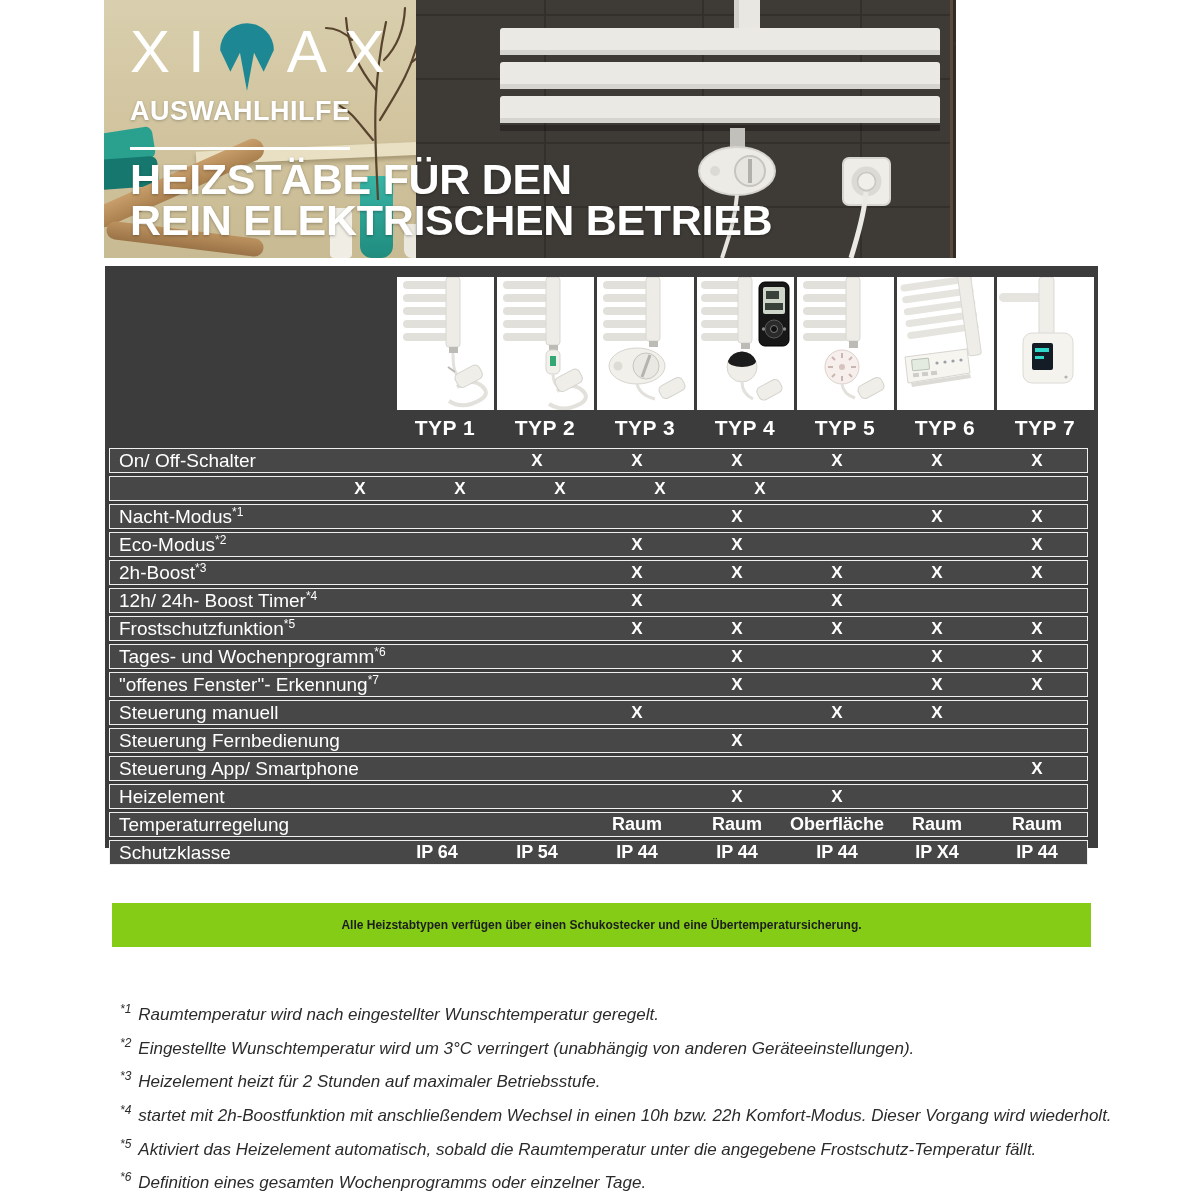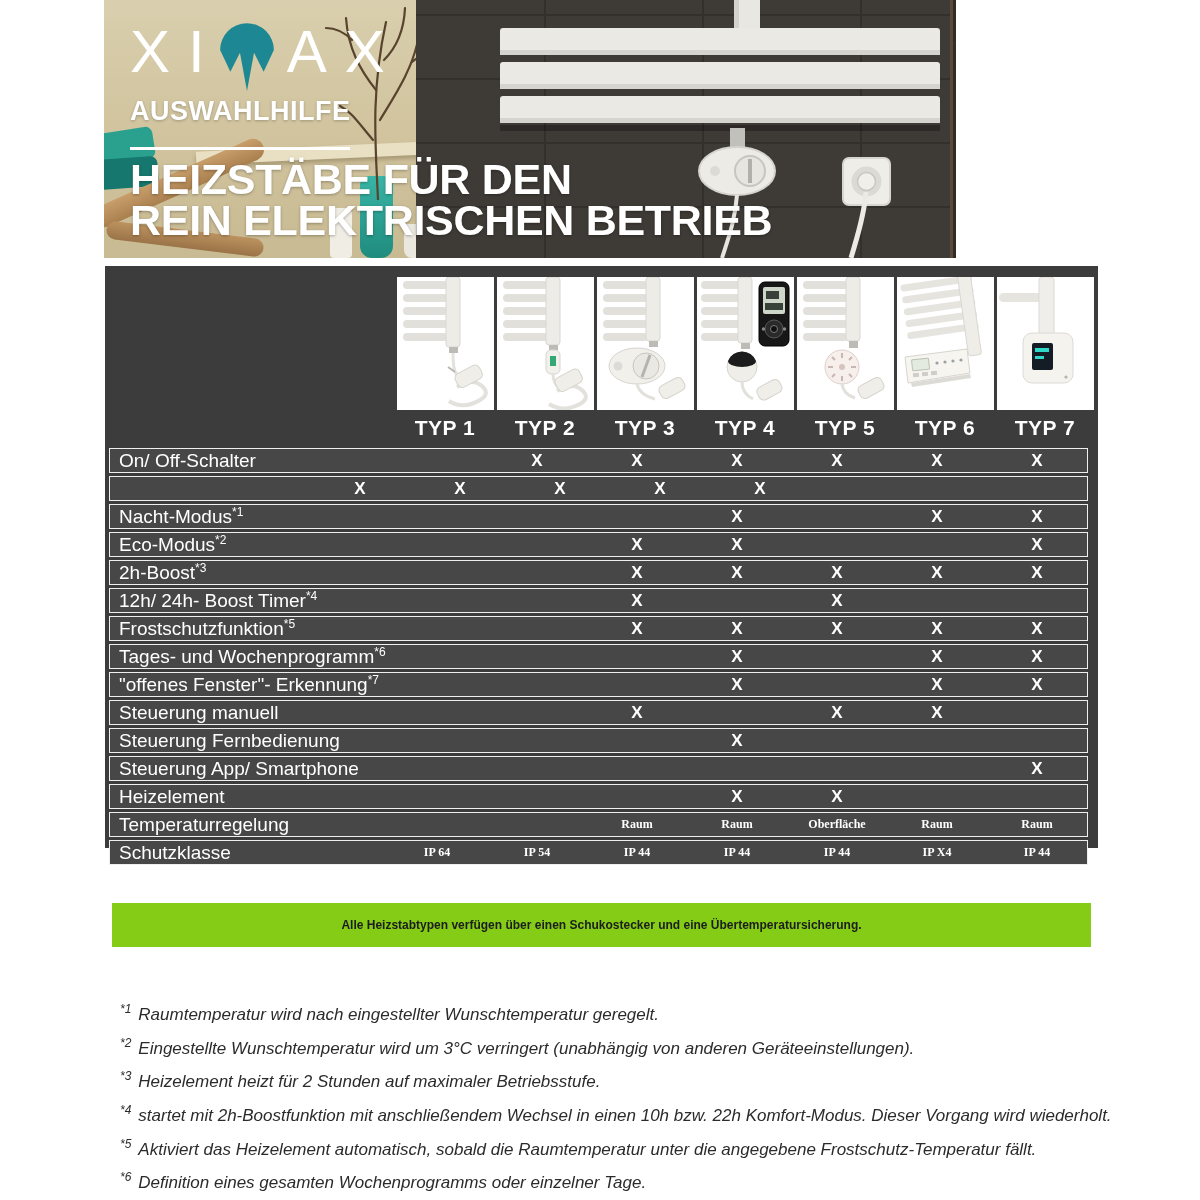--- a/index.html
+++ b/index.html
@@ -43,21 +43,21 @@
   .pbox { width:97px; height:133px; background:#fff; }
   .typ-labels { position:absolute; left:290px; top:150px; display:flex; }
   .typ { width:100px; text-align:center; font-size:21px; font-weight:bold; color:#fff; letter-spacing:.5px; }
 
   .rows { position:absolute; left:4px; right:10px; top:182px; }
   .frow { display:flex; align-items:center; height:25px; margin-bottom:3px; background:#474747; border:1px solid #efefef; }
   .row-label { flex:1; padding-left:9px; font-size:19px; color:#fff; white-space:nowrap; }
   .row-label sup { font-size:12px; }
   .cells { display:flex; width:700px; }
   .cell { width:100px; text-align:center; font-weight:bold; font-size:17px; color:#fff; }
-  .cell-text { font-size:12px;font-family:Liberation Serif, serif; }
+  .cell-text { font-size:18px; }
 
   .banner { position:absolute; left:6px; right:6px; top:636px; height:46px; background:#84cc16; border:1px solid #fdfdfd;
     display:flex; align-items:center; justify-content:center; font-size:12px; font-weight:bold; color:#1d1d1d; }
 
   
   .footnotes { position:absolute; left:120px; top:995px; width:1020px; color:#2b2b2b; font-style:italic; }
   .fn { font-size:17px; line-height:28px; white-space:nowrap; }
   .fn sup { font-size:12px; font-style:italic; margin-right:7px; }
 </style>
 </head>

